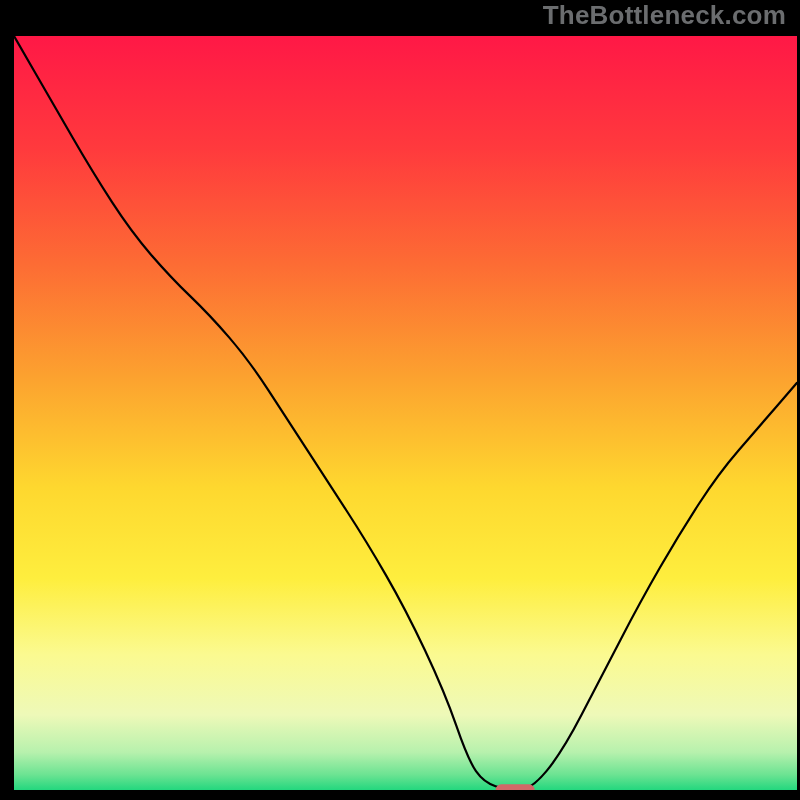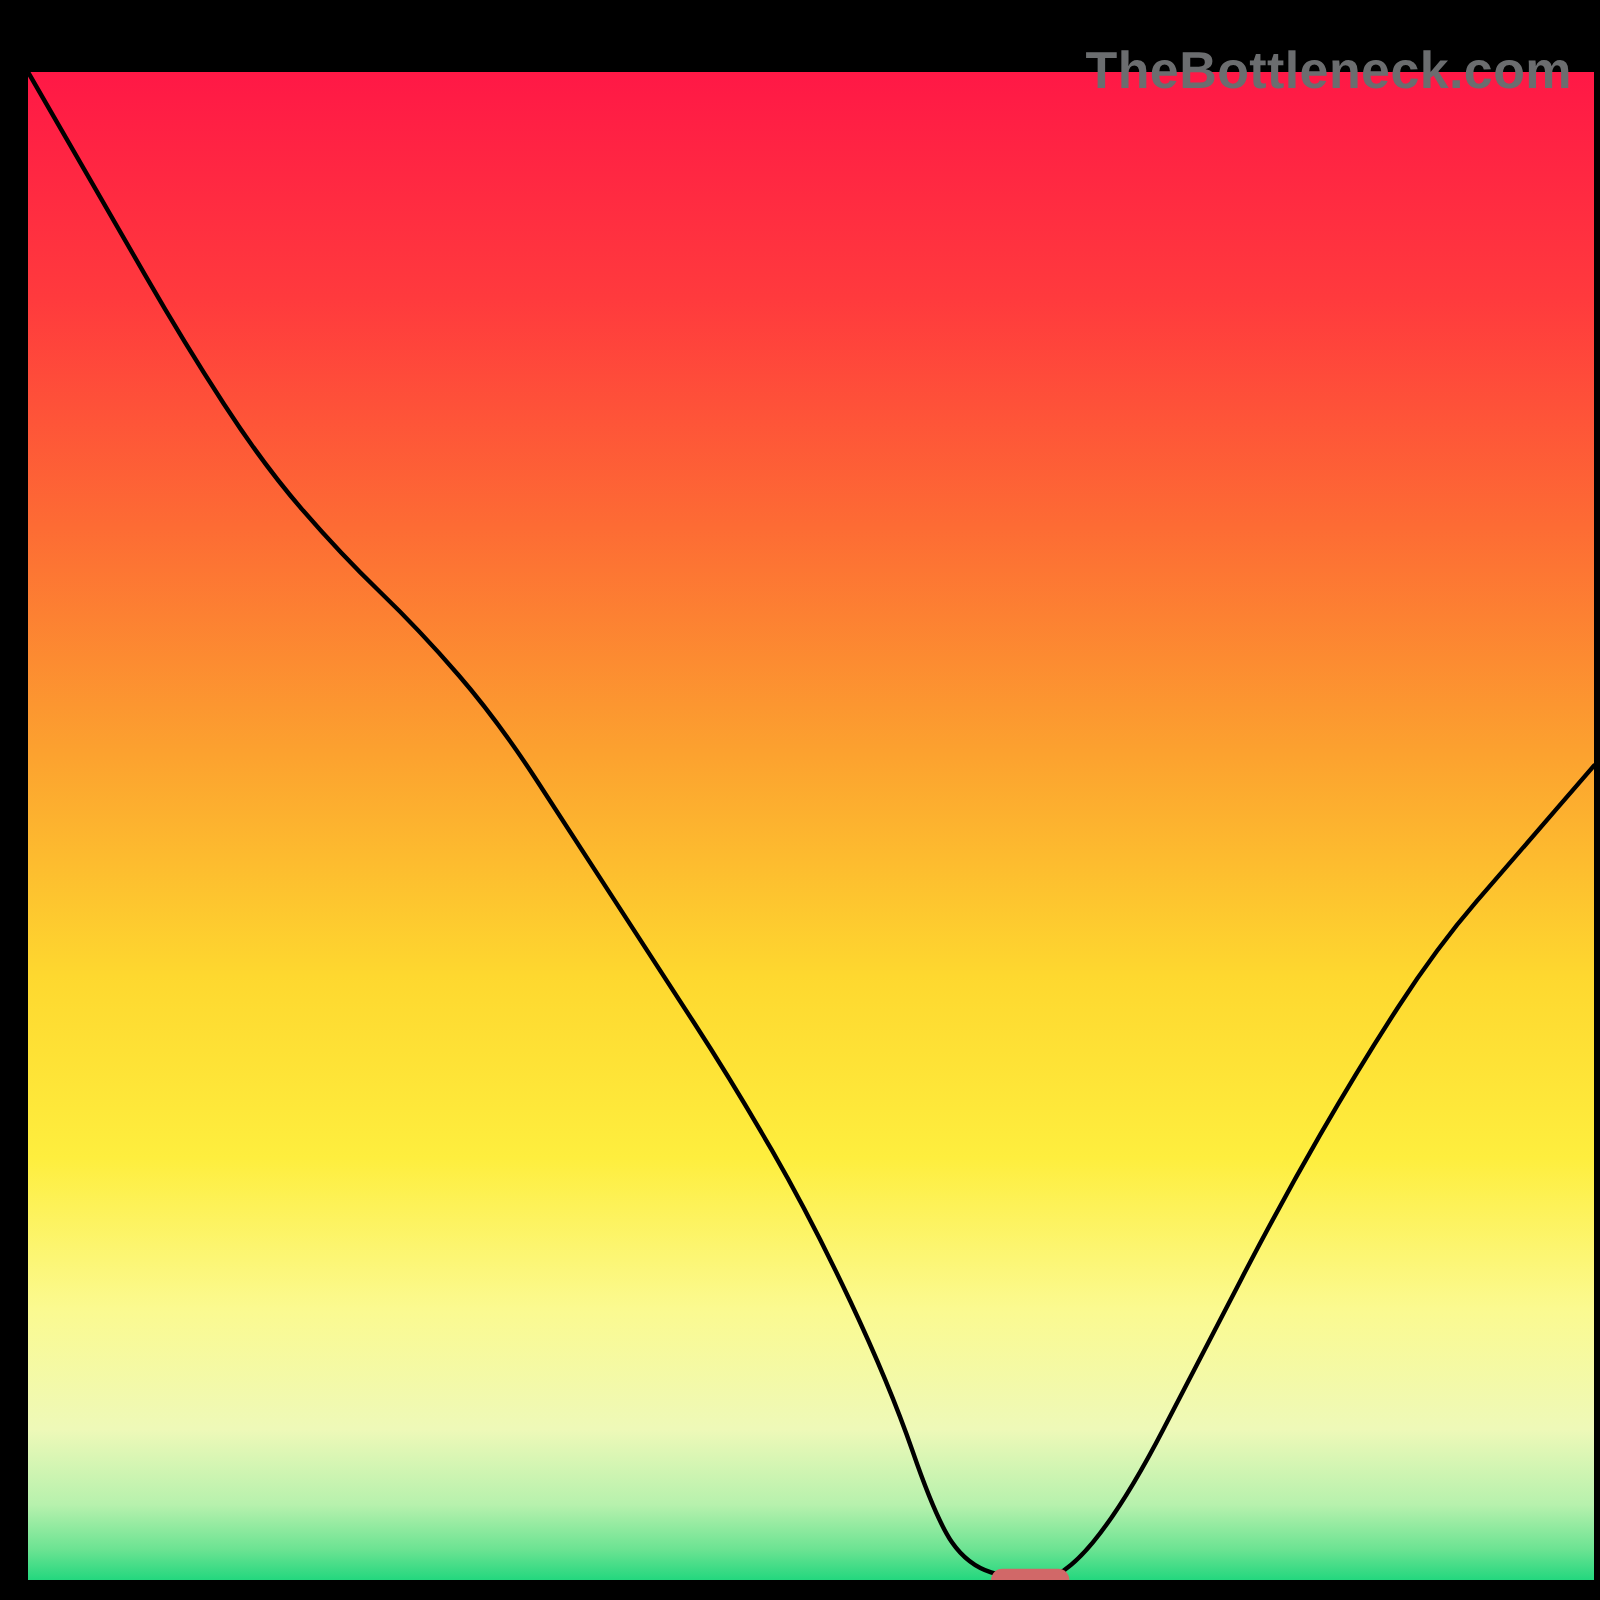--- a/index.html
+++ b/index.html
@@ -13,21 +13,21 @@
   .stage {
     position: relative;
     width: 800px;
     height: 800px;
   }
   svg {
     display: block;
   }
   .watermark {
     position: absolute;
-    top: 20px;
+    top: 0;
     right: 14px;
     font-family: Arial, Helvetica, sans-serif;
     font-size: 26px;
     font-weight: bold;
     color: #6b6d6f;
     letter-spacing: 0.2px;
     user-select: none;
   }
 </style>
 </head>

